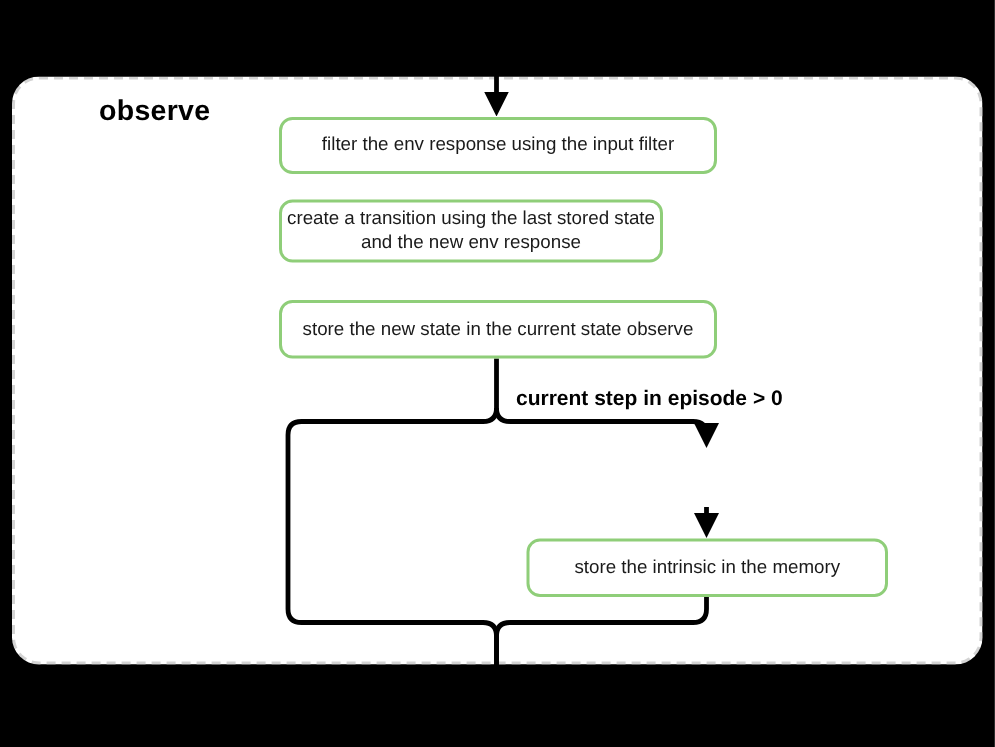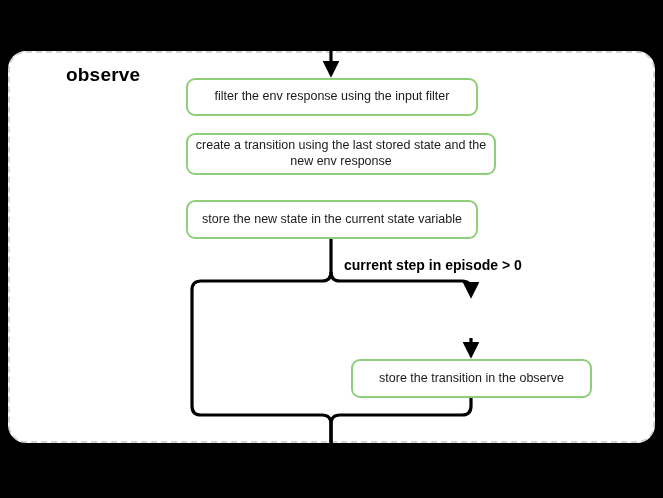--- a/index.html
+++ b/index.html
@@ -45,21 +45,21 @@
     display: flex;
     align-items: center;
     justify-content: center;
     text-align: center;
     color: #1a1a1a;
     font-size: 12.5px;
     line-height: 1.25;
     padding: 4px 0;
   }
   #node-filter       { left: 186px; top: 78px;  width: 292px; height: 38px; }
-  #node-transition   { left: 186px; top: 133px; width: 310px; height: 42px; }
+  #node-transition   { left: 186px; top: 133px; width: 256px; height: 42px; }
   #node-storestate   { left: 186px; top: 200px; width: 292px; height: 39px; }
   #node-intrinsic    { left: 351px; top: 299px; width: 241px; height: 39px; }
   #node-storetrans   { left: 351px; top: 359px; width: 241px; height: 39px; }
   #branch-label {
     position: absolute;
     left: 344px;
     top: 257px;
     font-size: 14px;
     font-weight: bold;
     color: #000000;
@@ -102,20 +102,20 @@
 
     <path d="M 471 398 L 471 406 Q 471 415 462 415 L 340 415 Q 331 415 331 424 L 331 445" stroke="#000000" stroke-width="3.2" fill="none"></path>
 
     <path d="M 192 406 Q 192 415 201 415 L 322 415 Q 331 415 331 424 L 331 445" stroke="#000000" stroke-width="3.2" fill="none"></path>
   </svg>
 
   <div class="node" id="node-filter">filter the env response using the input filter</div>
 
   <div class="node" id="node-transition">create a transition using the last stored state and the new env response</div>
 
-  <div class="node" id="node-storestate">store the new state in the current state variable</div>
+  <div class="node" id="node-storestate">store the new state in the current state observe</div>
 
 
-  <div class="node" id="node-storetrans">store the transition in the observe</div>
+  <div class="node" id="node-storetrans">store the intrinsic in the memory</div>
 
   <div id="branch-label">current step in episode &gt; 0</div>
 
 </div>
 
 </body></html>

